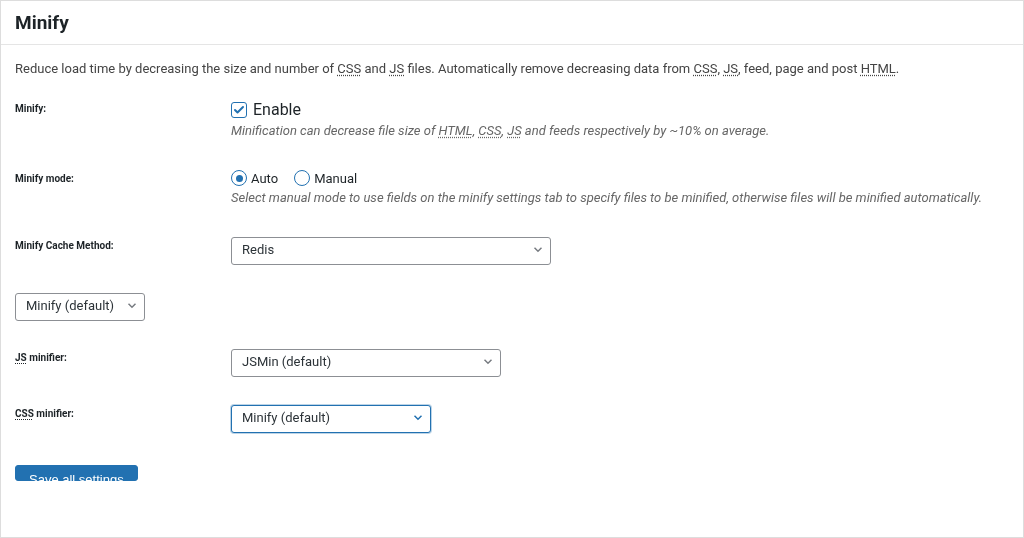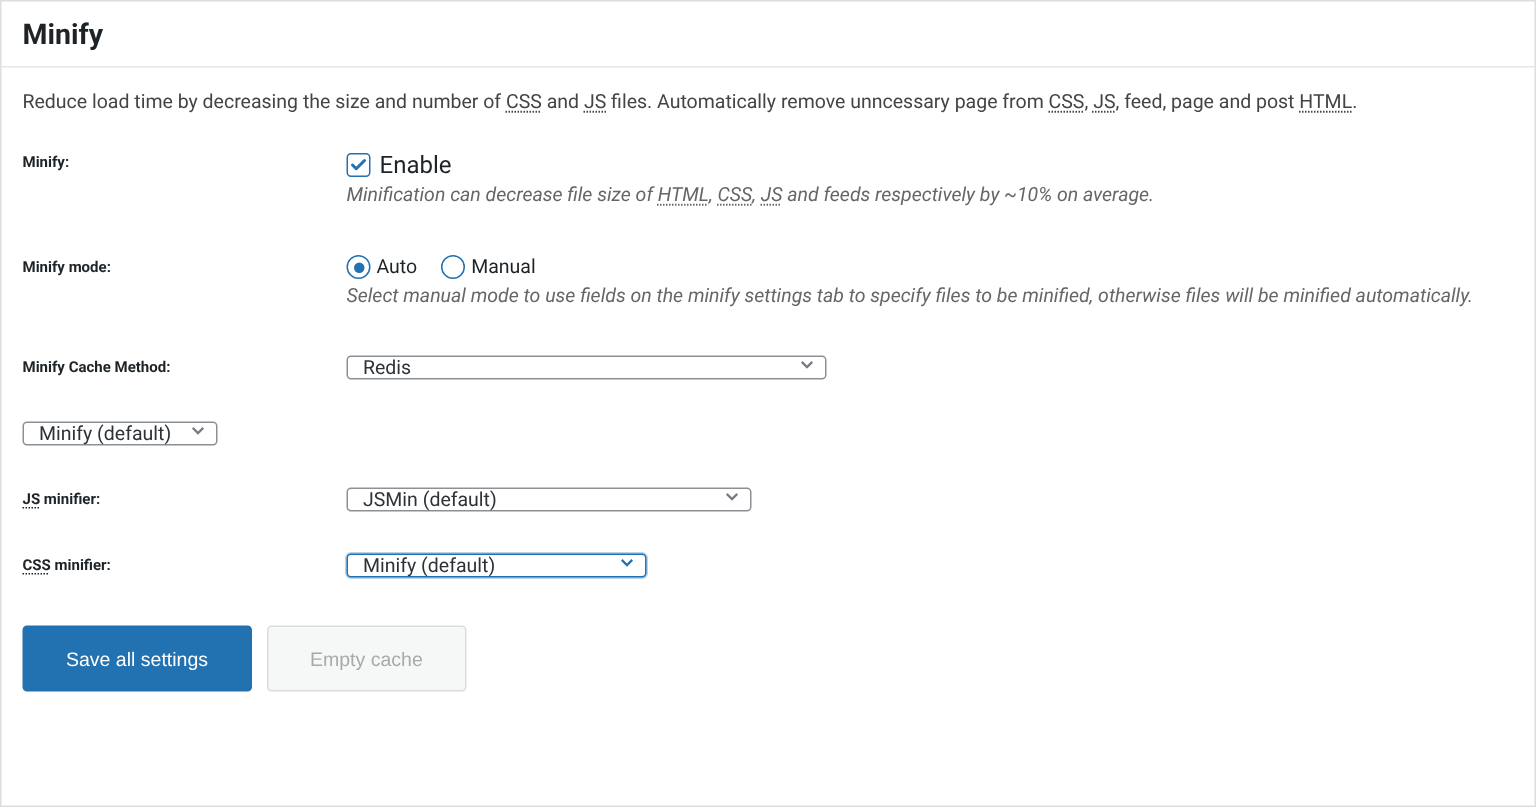--- a/index.html
+++ b/index.html
@@ -125,22 +125,22 @@
     }
     .select-display {
       border: 1px solid #8c8f94;
       background: #fff;
       padding: 4px 28px 4px 10px;
       border-radius: 3px;
       font-size: 13px;
       color: #2c3338;
       cursor: pointer;
       display: flex;
-      align-items: center;
-      height: 16px;
+      align-items: flex-start;
+      height: 28px;
     }
     .select-display.active {
       border: 1.5px solid #2271b1;
       box-shadow: 0 0 0 1px rgba(34,113,177,0.3);
     }
     .select-chevron {
       position: absolute;
       right: 6px;
       top: 50%;
       transform: translateY(-50%);
@@ -149,26 +149,26 @@
     .select-w-wide { width: 320px; }
     .select-w-med { width: 270px; }
     .select-w-sm { width: 130px; }
     .select-w-css { width: 200px; }
     .button-row {
       display: flex;
       gap: 10px;
       margin-top: 32px;
     }
     .btn {
-      padding: 6px 28px;
+      padding: 6px 13px;
       border-radius: 3px;
       font-size: 13px;
       border: 1px solid;
       cursor: pointer;
-      height: 44px;
+      height: 16px;
     }
     .btn-primary {
       background: #2271b1;
       border-color: #2271b1;
       color: #fff;
     }
     .btn-secondary {
       background: #f6f7f7;
       border-color: #dcdcde;
       color: #a7aaad;
@@ -180,21 +180,21 @@
 </head>
 <body>
 
 <div class="container">
   <div class="header">
     <h2>Minify</h2>
   </div>
 
   <div class="content">
     <p class="description">
-      <span>Reduce load time by decreasing the size and number of </span><span class="abbr">CSS</span><span> and </span><span class="abbr">JS</span><span> files. Automatically remove unncessary page from </span><span class="abbr">CSS</span><span>, </span><span class="abbr">JS</span><span>, feed, page and post </span><span class="abbr">HTML</span><span>.</span>
+      <span>Reduce load time by decreasing the size and number of </span><span class="abbr">CSS</span><span> and </span><span class="abbr">JS</span><span> files. Automatically remove decreasing data from </span><span class="abbr">CSS</span><span>, </span><span class="abbr">JS</span><span>, feed, page and post </span><span class="abbr">HTML</span><span>.</span>
     </p>
 
     <div class="form-row">
       <div class="form-label">Minify:</div>
       <div class="form-control">
         <div class="checkbox-wrap">
           <div class="custom-checkbox">
             <svg viewBox="0 0 24 24" fill="none" stroke="#2271b1" stroke-width="4" stroke-linecap="round" stroke-linejoin="round">
                 <polyline points="20 6 9 17 4 12"></polyline>
               </svg>
@@ -286,16 +286,15 @@
             <svg width="14" height="14" viewBox="0 0 24 24" fill="none" stroke="#2271b1" stroke-width="2.5">
                 <polyline points="6 9 12 15 18 9"></polyline>
               </svg>
           </span>
         </div>
       </div>
     </div>
 
     <div class="button-row">
       <button class="btn btn-primary">Save all settings</button>
-      <button class="btn btn-secondary">Empty cache</button>
     </div>
   </div>
 </div>
 
 </body></html>

